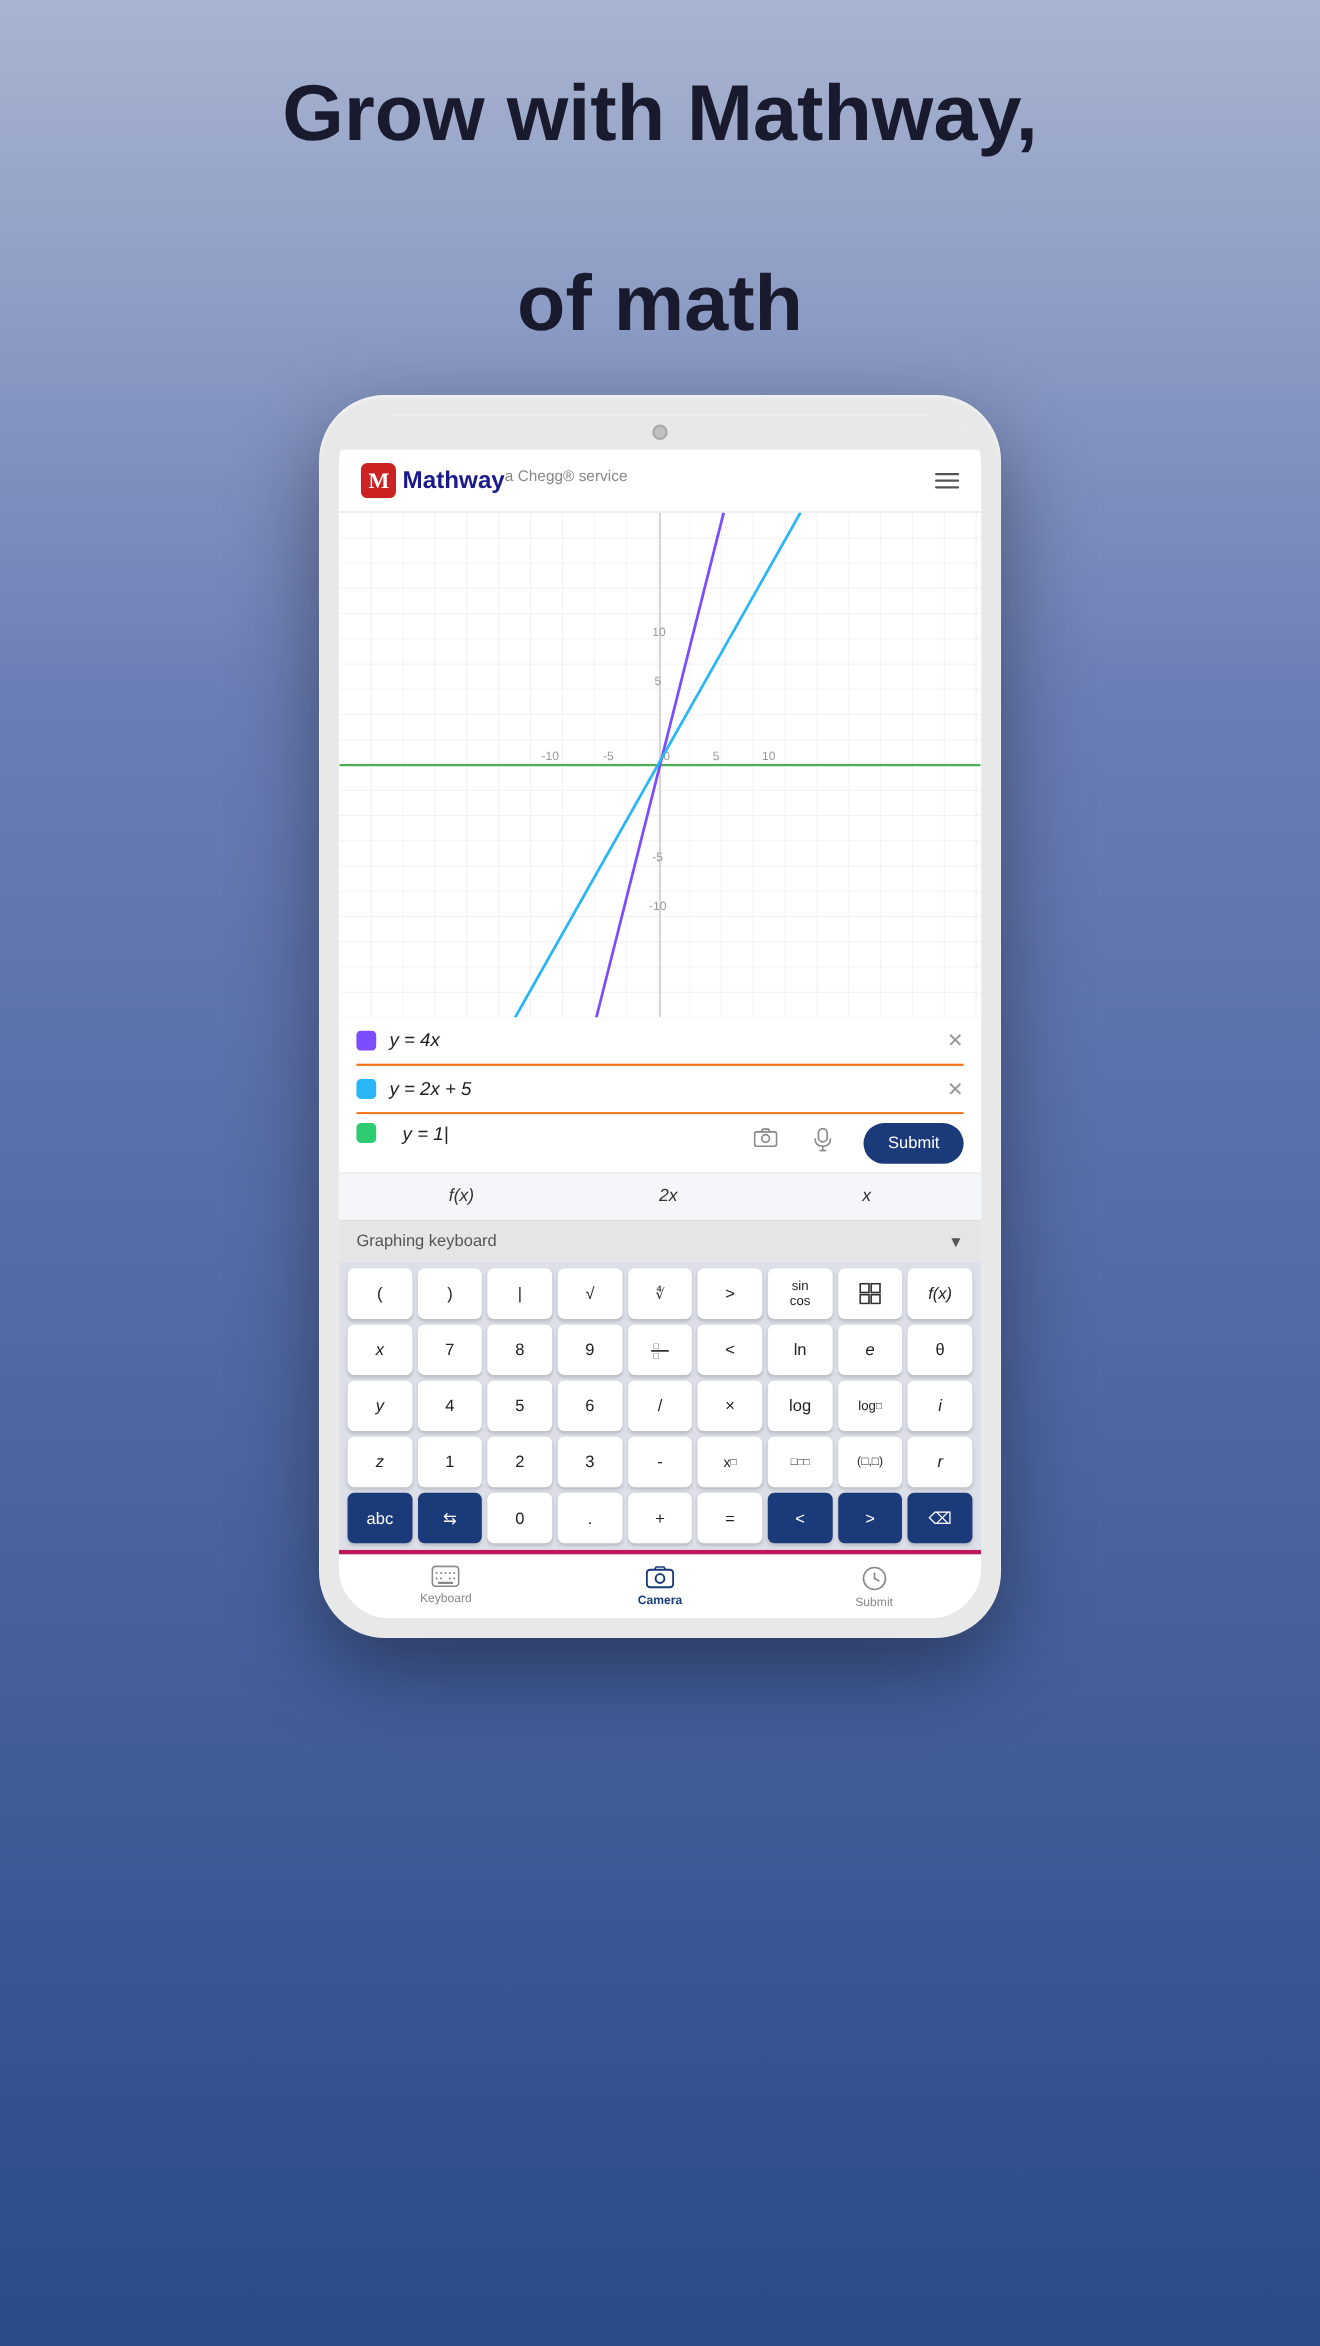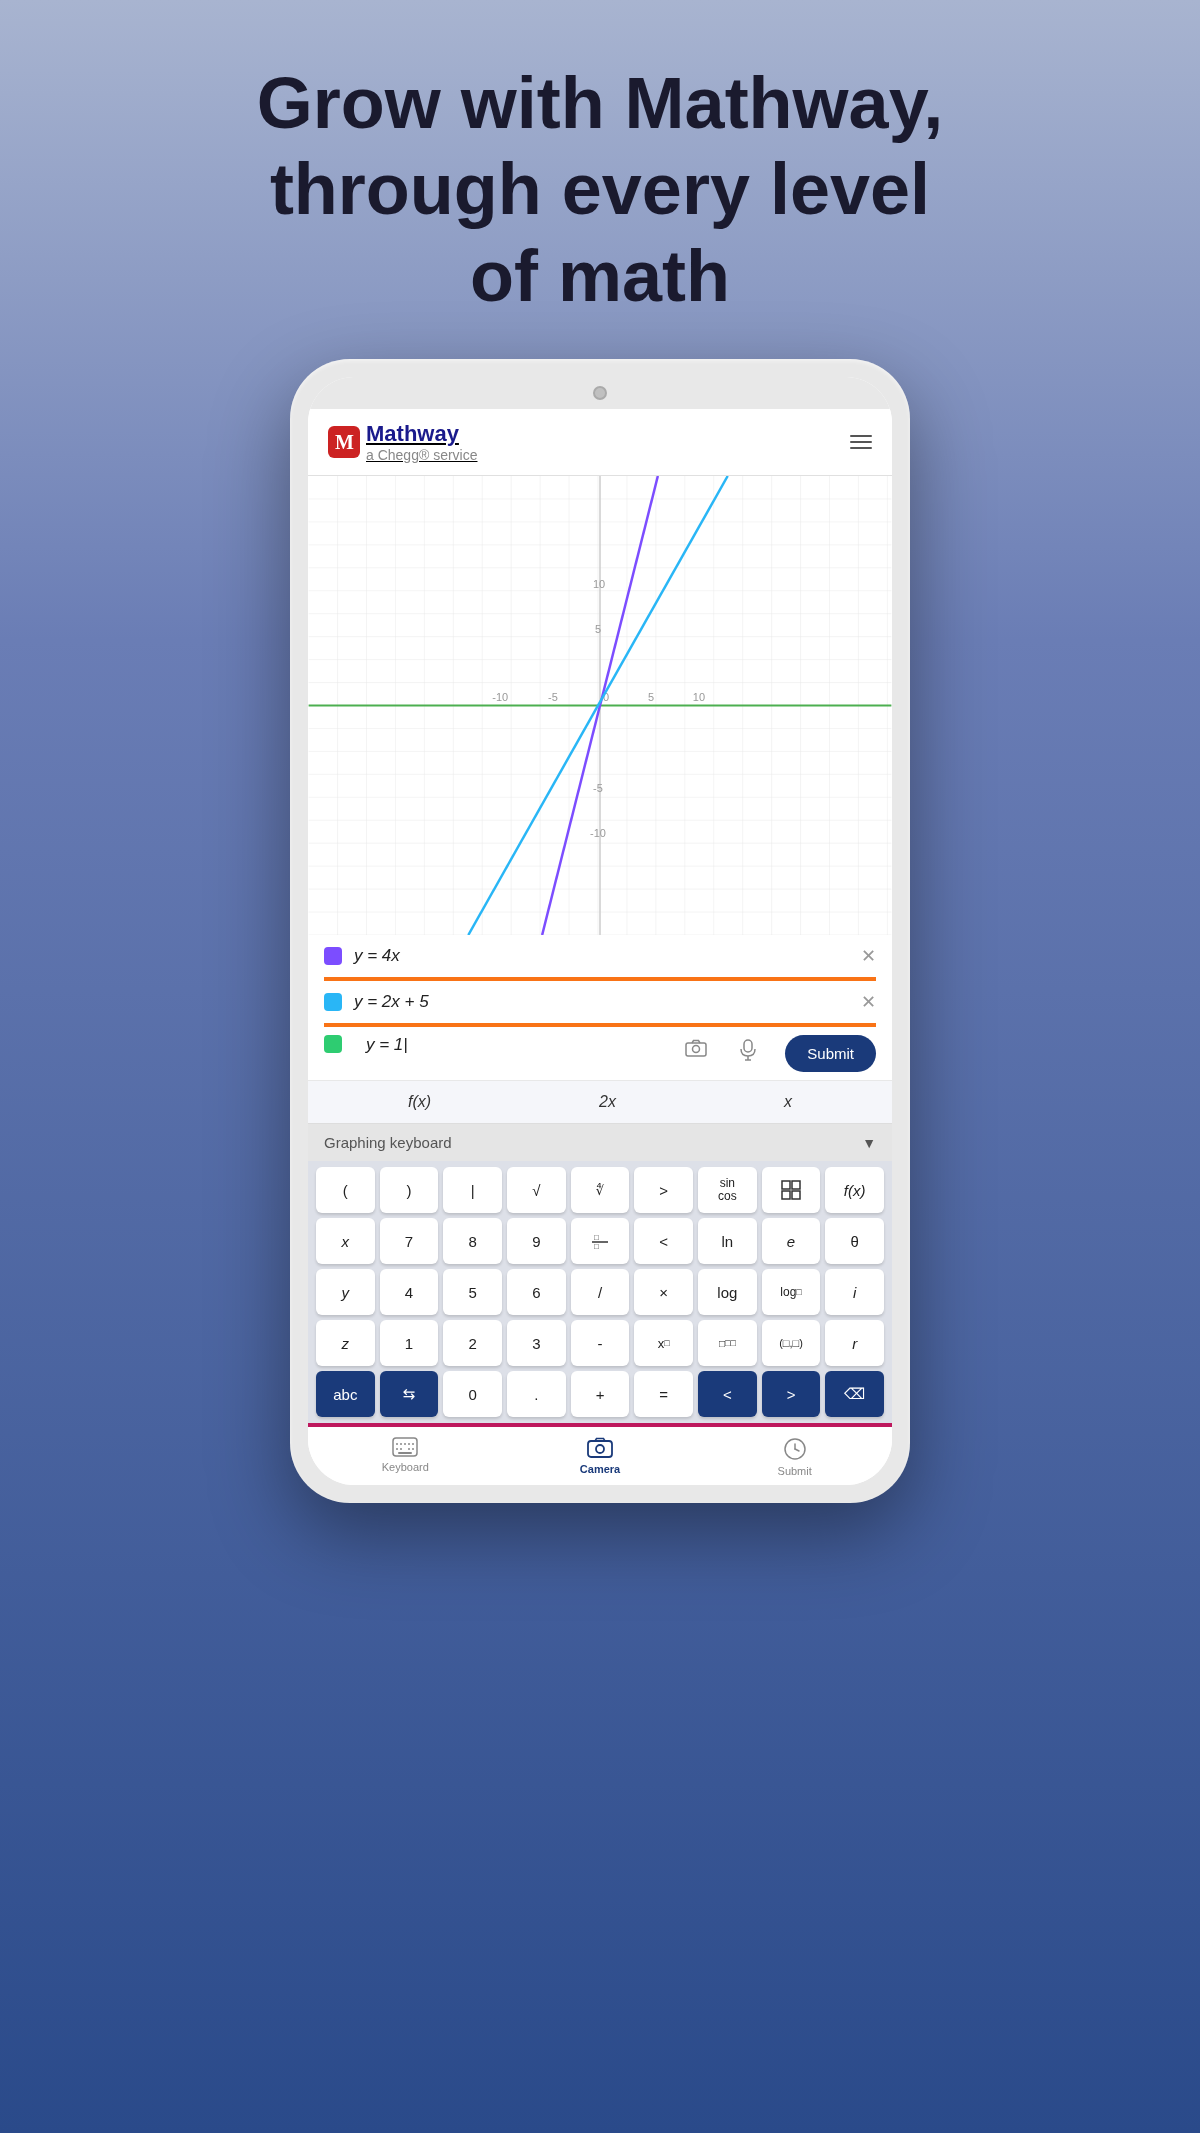--- a/index.html
+++ b/index.html
@@ -59,22 +59,21 @@
       display: flex;
       align-items: center;
       gap: 6px;
     }
     .mathway-logo-icon {
       width: 32px;
       height: 32px;
     }
     .mathway-logo-text {
       display: flex;
-      flex-direction: column;
-      text-decoration: underline;
+      flex-direction: row;
     }
     .mathway-name {
       font-size: 22px;
       font-weight: 700;
       color: #1a1a8c;
     }
     .mathway-sub {
       font-size: 14px;
       color: #888;
     }
@@ -103,21 +102,21 @@
       height: 100%;
     }
     .equation-list {
       background: #fff;
       padding: 0 16px;
     }
     .equation-item {
       display: flex;
       align-items: center;
       padding: 10px 0;
-      border-bottom: 4px solid #f97316;
+      border-bottom: 2px solid #f97316;
     }
     .eq-color {
       width: 18px;
       height: 18px;
       border-radius: 4px;
       margin-right: 12px;
       flex-shrink: 0;
     }
     .eq-text {
       flex: 1;
@@ -258,21 +257,21 @@
     .nav-label.active {
       color: #1a3a7a;
       font-weight: 600;
     }
   </style>
 </head>
 <body>
 
 <div class="headline">
   <span>Grow with Mathway,</span><br>
-  <span>through every level</span><br>
+  <br>
   <span>of math</span>
 </div>
 
 <div class="phone-wrapper">
   <div class="phone-inner">
 
     <div class="phone-notch">
       <div class="phone-camera"></div>
     </div>
 

